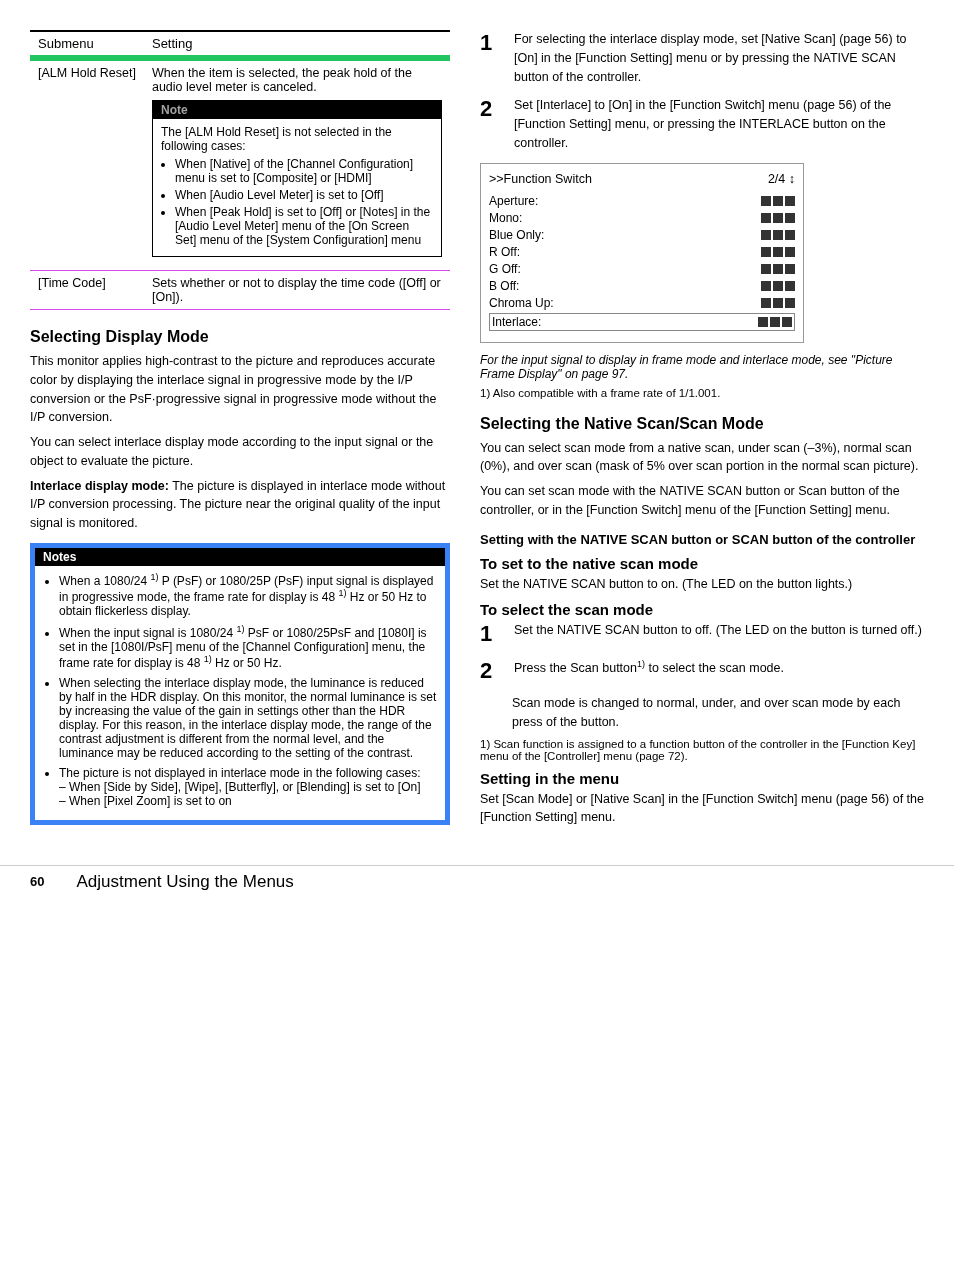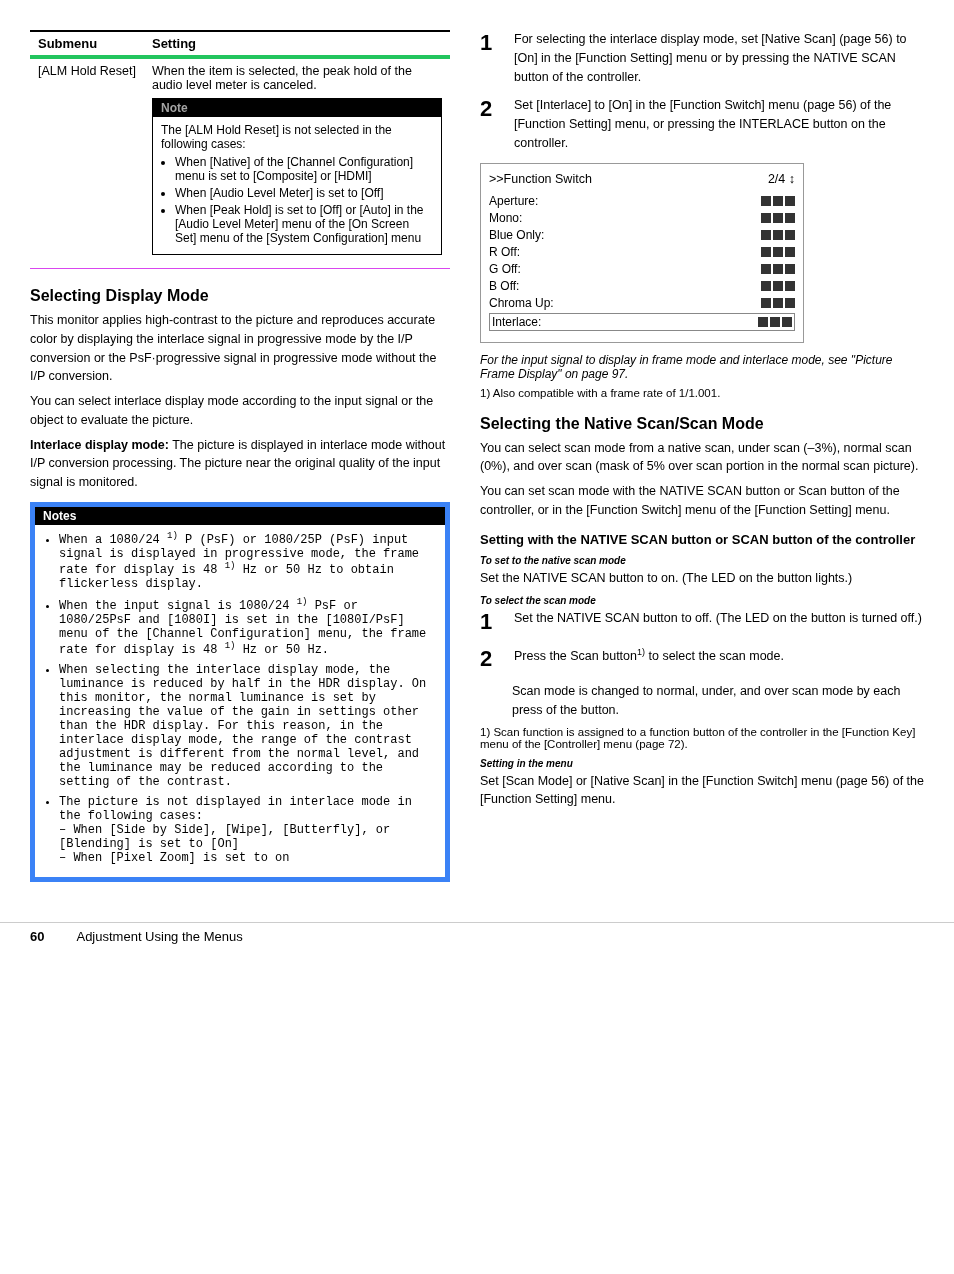--- a/index.html
+++ b/index.html
@@ -24,24 +24,24 @@
     .right-col {
       flex: 1;
     }
     
     table.main-table {
       width: 100%;
       border-collapse: collapse;
       margin-bottom: 18px;
     }
     table.main-table th {
-      font-weight: bold;
+      font-weight: normal;
       font-size: 13px;
       border-top: 2px solid #000;
-      border-bottom: 4px solid #22c55e;
+      border-bottom: 6px solid #22c55e;
       padding: 4px 8px;
       text-align: left;
     }
     table.main-table td {
       vertical-align: top;
       padding: 5px 8px;
       font-size: 12.5px;
       border-bottom: 1px solid #d946ef;
     }
     table.main-table td:first-child {
@@ -91,38 +91,36 @@
     }
     .notes-box-content {
       padding: 6px 8px;
       font-size: 12px;
     }
     .notes-box-content ul {
       margin-left: 16px;
     }
     .notes-box-content ul li {
       margin-bottom: 6px;
-      font-family: Liberation Mono, monospace;
     }
     
     .section-title {
       font-size: 16px;
       font-weight: bold;
       margin: 16px 0 6px 0;
     }
     .sub-section-title {
       font-size: 13px;
       font-weight: bold;
       margin: 12px 0 4px 0;
     }
     .sub-sub-section-title {
-      font-size: 10px;
+      font-size: 15px;
       font-weight: bold;
       margin: 8px 0 3px 0;
-      font-style: italic;
     }
     p.body-text {
       font-size: 12.5px;
       margin-bottom: 6px;
       line-height: 1.5;
     }
     
     .step-container {
       display: flex;
       flex-direction: row;
@@ -183,21 +181,21 @@
       display: flex;
       align-items: center;
       gap: 32px;
       font-size: 12px;
     }
     .page-number {
       font-size: 13px;
       font-weight: bold;
     }
     .footer-text {
-      font-size: 13px;
+      font-size: 17px;
     }
     .italic-note {
       font-style: italic;
       font-size: 12px;
       margin: 6px 0;
     }
     .footnote {
       font-size: 11.5px;
       margin-top: 4px;
     }
@@ -224,25 +222,29 @@
           <td>[ALM Hold Reset]</td>
           <td>
             <span>When the item is selected, the peak hold of the audio level meter is canceled.</span>
             <div class="note-box">
               <span class="note-box-header">Note</span>
               <div class="note-box-content">
                 <span>The [ALM Hold Reset] is not selected in the following cases:</span>
                 <ul>
                   <li>When [Native] of the [Channel Configuration] menu is set to [Composite] or [HDMI]</li>
                   <li>When [Audio Level Meter] is set to [Off]</li>
-                  <li>When [Peak Hold] is set to [Off] or [Auto] in the [Audio Level Meter] menu of the [On Screen Set] menu of the [System Configuration] menu</li>
+                  <li>When [Peak Hold] is set to [Off] or [Notes] in the [Audio Level Meter] menu of the [On Screen Set] menu of the [System Configuration] menu</li>
                 </ul>
               </div>
             </div>
           </td>
+        </tr>
+        <tr>
+          <td>[Time Code]</td>
+          <td>Sets whether or not to display the time code ([Off] or [On]).</td>
         </tr>
       </tbody>
     </table>
 
     <div class="section-title">Selecting Display Mode</div>
     <p class="body-text">This monitor applies high-contrast to the picture and reproduces accurate color by displaying the interlace signal in progressive mode by the I/P conversion or the PsF·progressive signal in progressive mode without the I/P conversion.</p>
     <p class="body-text">You can select interlace display mode according to the input signal or the object to evaluate the picture.</p>
     <p class="body-text">
       <strong>Interlace display mode:</strong>
       <span>The picture is displayed in interlace mode without I/P conversion processing. The picture near the original quality of the input signal is monitored.</span>

